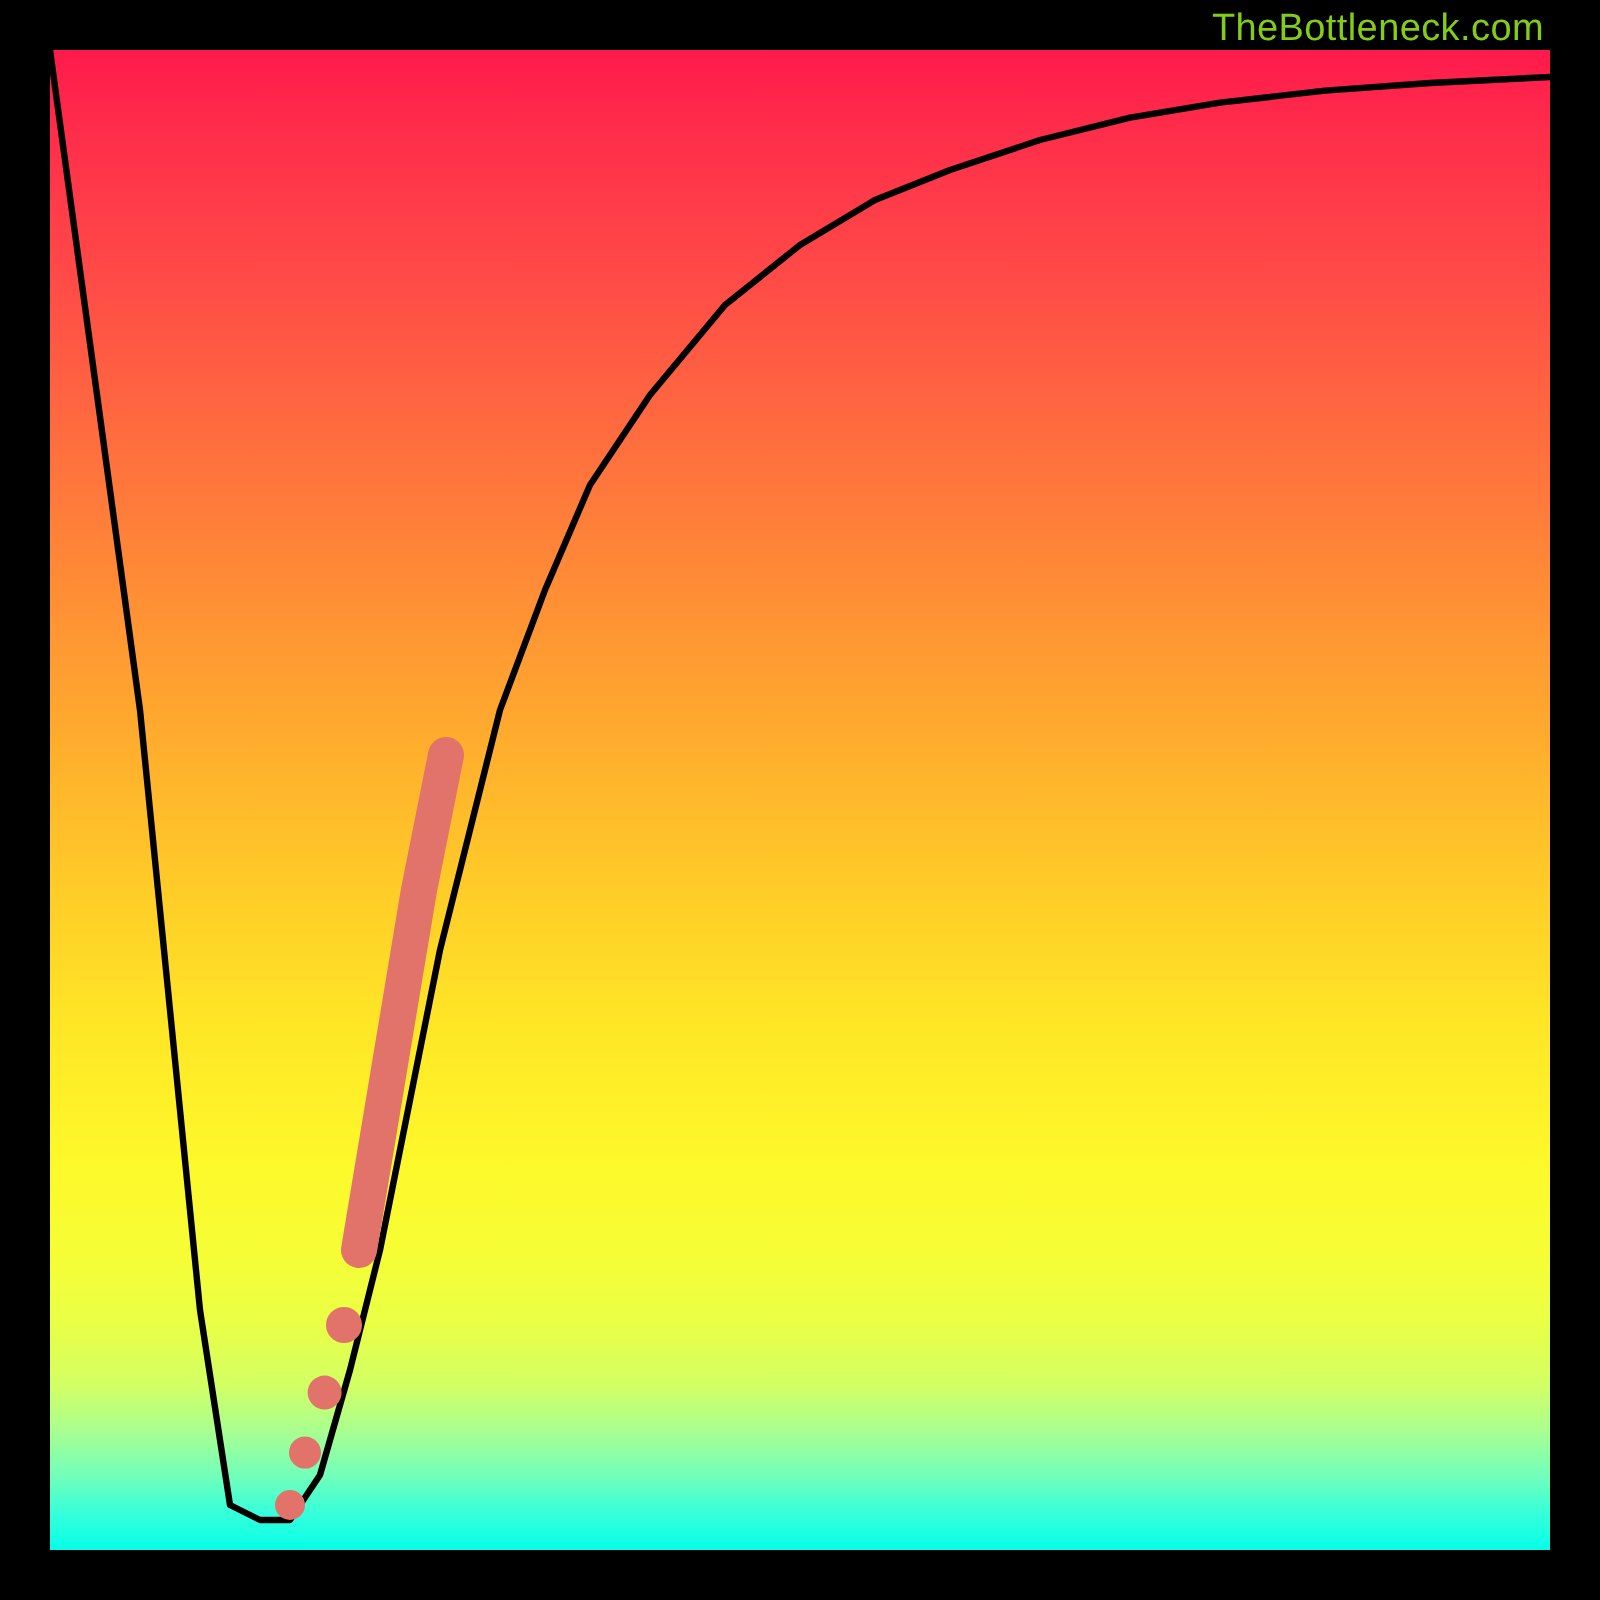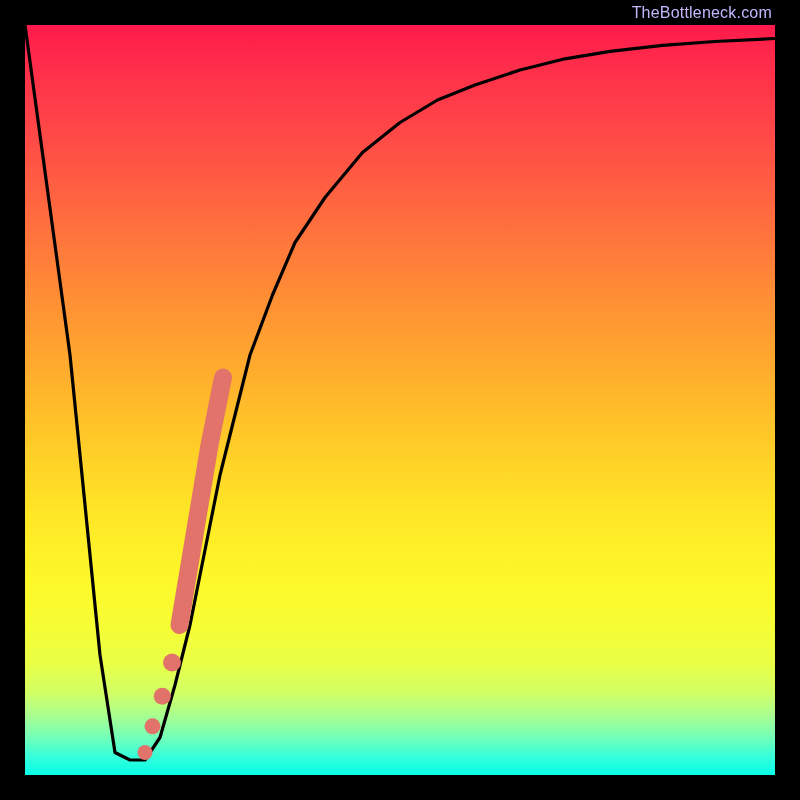--- a/index.html
+++ b/index.html
@@ -51,22 +51,22 @@
   svg.overlay {
     position: absolute;
     inset: 0;
     width: 750px;
     height: 750px;
   }
   .watermark {
     position: absolute;
     top: 4px;
     right: 28px;
-    color: #c4b5fd;
-    font-size: 16px;
+    color: #84cc16;
+    font-size: 19px;
     letter-spacing: 0.2px;
     user-select: none;
   }
 </style>
 </head>
 <body>
 
 <div class="frame">
   <div class="plot">
     <div class="gradient-bg"></div>

